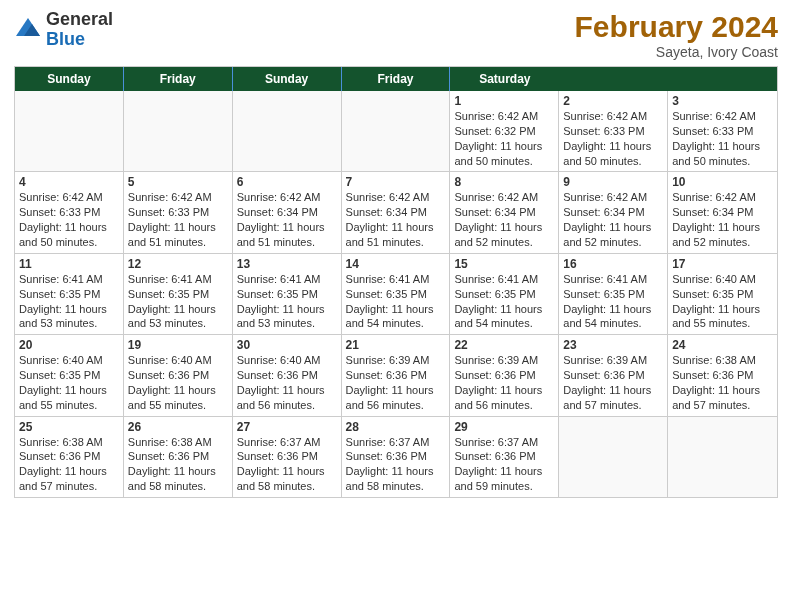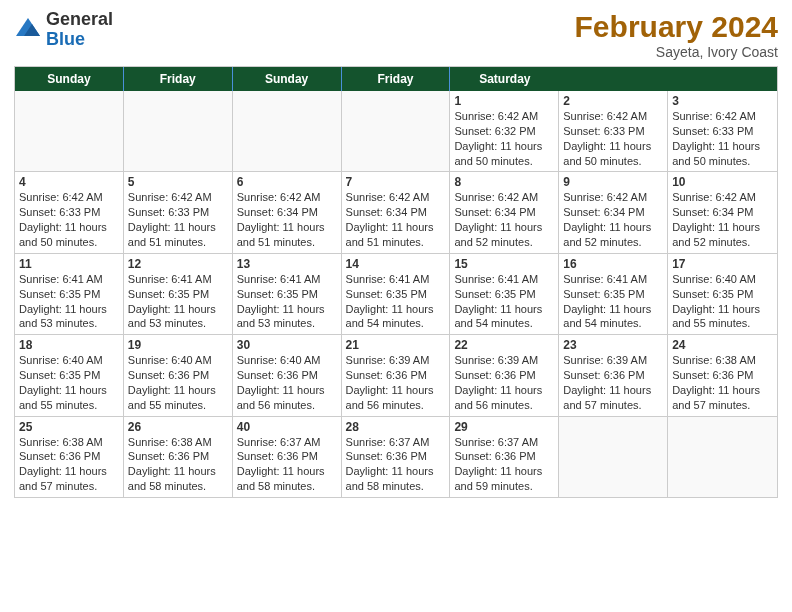--- a/index.html
+++ b/index.html
@@ -245,21 +245,21 @@
           </div>
           <div class="cal-cell">
             <span class="day-num">17</span>
             <div class="cell-info" style="white-space: pre-line;">Sunrise: 6:40 AM
 Sunset: 6:35 PM
 Daylight: 11 hours and 55 minutes.</div>
           </div>
         </div>
         <div class="cal-row">
           <div class="cal-cell">
-            <span class="day-num">18</span>
+            <span class="day-num">20</span>
             <div class="cell-info" style="white-space: pre-line;">Sunrise: 6:40 AM
 Sunset: 6:35 PM
 Daylight: 11 hours and 55 minutes.</div>
           </div>
           <div class="cal-cell">
             <span class="day-num">19</span>
             <div class="cell-info" style="white-space: pre-line;">Sunrise: 6:40 AM
 Sunset: 6:36 PM
 Daylight: 11 hours and 55 minutes.</div>
           </div>
@@ -301,21 +301,21 @@
 Sunset: 6:36 PM
 Daylight: 11 hours and 57 minutes.</div>
           </div>
           <div class="cal-cell">
             <span class="day-num">26</span>
             <div class="cell-info" style="white-space: pre-line;">Sunrise: 6:38 AM
 Sunset: 6:36 PM
 Daylight: 11 hours and 58 minutes.</div>
           </div>
           <div class="cal-cell">
-            <span class="day-num">40</span>
+            <span class="day-num">27</span>
             <div class="cell-info" style="white-space: pre-line;">Sunrise: 6:37 AM
 Sunset: 6:36 PM
 Daylight: 11 hours and 58 minutes.</div>
           </div>
           <div class="cal-cell">
             <span class="day-num">28</span>
             <div class="cell-info" style="white-space: pre-line;">Sunrise: 6:37 AM
 Sunset: 6:36 PM
 Daylight: 11 hours and 58 minutes.</div>
           </div>

